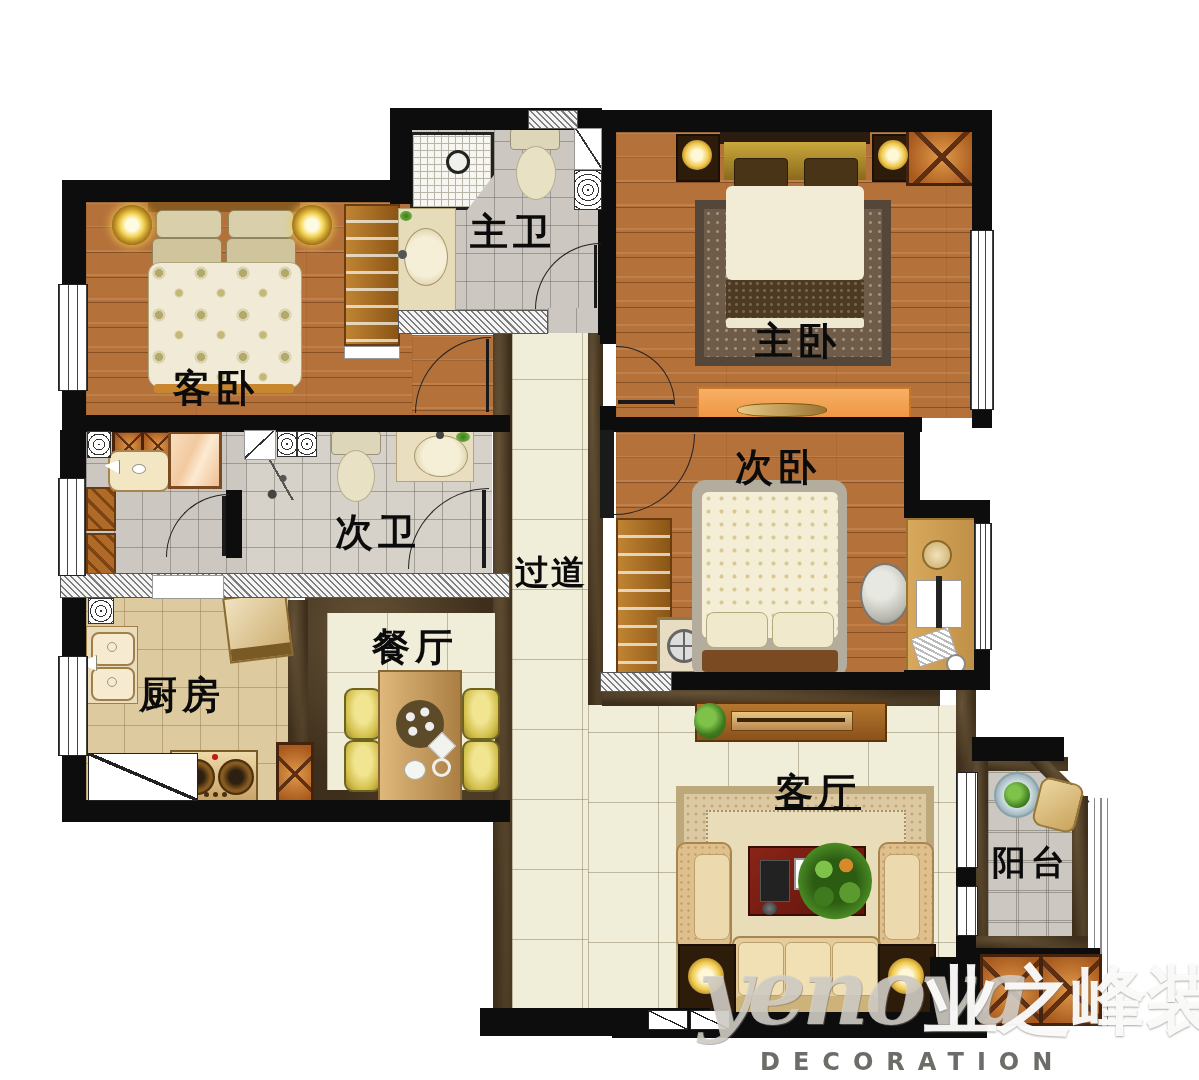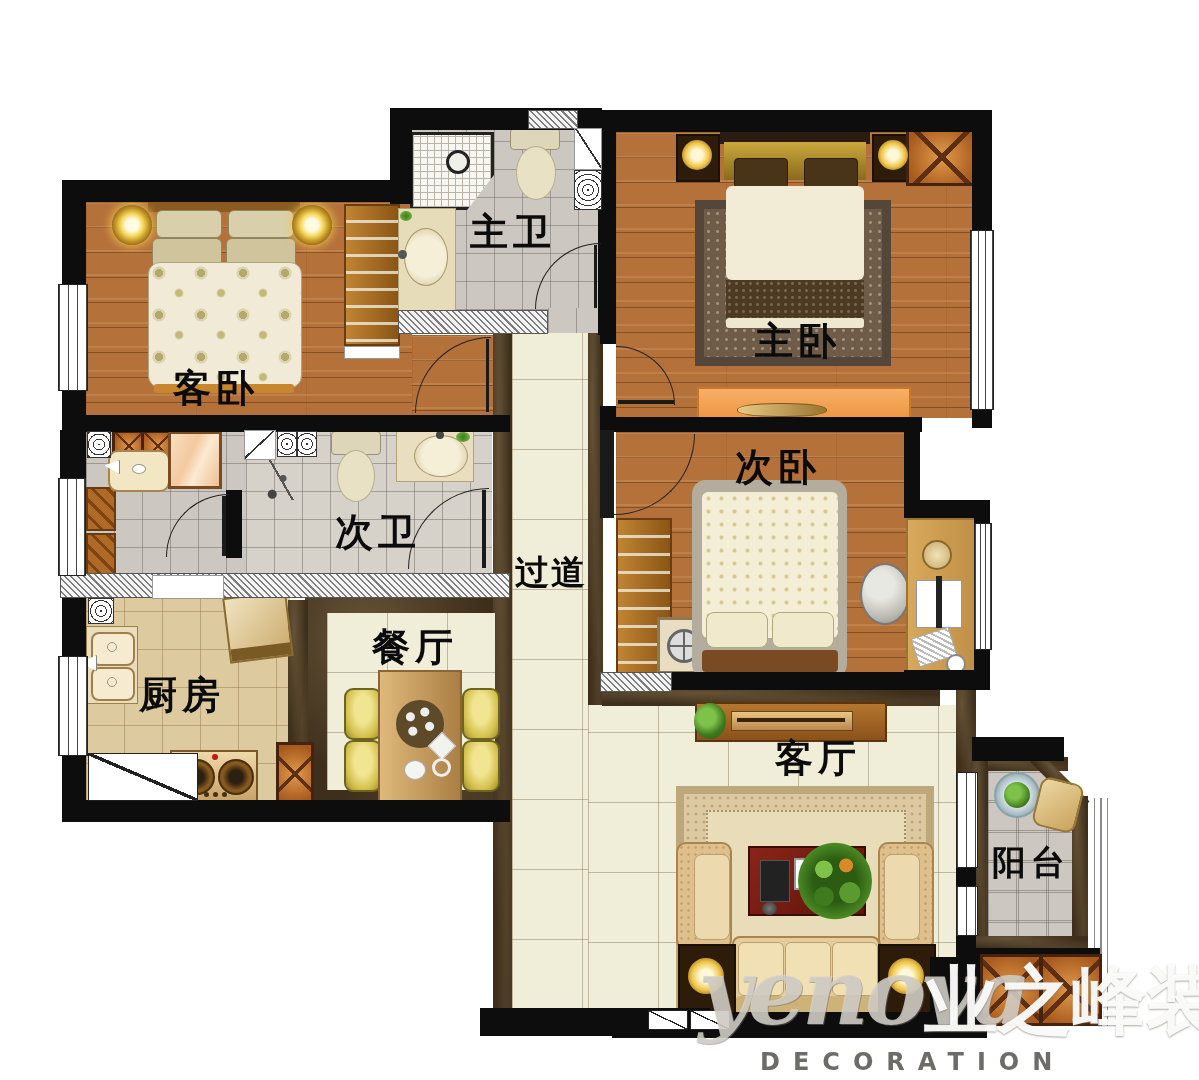--- a/index.html
+++ b/index.html
@@ -326,21 +326,21 @@
   <div class="leaf" style="left:222px;top:496px;width:4px;height:60px;"></div>
 
   <div class="rlabel" style="left:216px;top:388px;">客卧</div>
   <div class="rlabel" style="left:513px;top:232px;">主卫</div>
   <div class="rlabel" style="left:798px;top:341px;">主卧</div>
   <div class="rlabel" style="left:378px;top:532px;">次卫</div>
   <div class="rlabel" style="left:778px;top:467px;">次卧</div>
   <div class="rlabel" style="left:551px;top:572px;font-size:34px;letter-spacing:2px;">过道</div>
   <div class="rlabel" style="left:182px;top:695px;">厨房</div>
   <div class="rlabel" style="left:415px;top:647px;">餐厅</div>
-  <div class="rlabel" style="left:818px;top:758px;">客厅</div>
+  <div class="rlabel" style="left:818px;top:792px;text-decoration:underline;">客厅</div>
   <div class="rlabel" style="left:1031px;top:862px;font-size:34px;">阳台</div>
 
   <div class="wm" style="left:698px;top:938px;font-size:92px;font-style:italic;font-weight:bold;color:rgba(215,211,204,.82);
        text-shadow:1px 1px 0 rgba(120,115,108,.5);letter-spacing:-4px;">yenova</div>
   <div class="wm" style="left:760px;top:1048px;font-size:24px;font-weight:bold;letter-spacing:13px;color:rgba(85,82,78,.85);font-family:'DejaVu Sans',sans-serif;">DECORATION</div>
   <div class="wm" style="left:924px;top:952px;font-size:74px;font-weight:900;color:rgba(253,253,252,.95);letter-spacing:0;
        text-shadow:0 1px 2px rgba(100,95,90,.55);white-space:nowrap;">业之峰装</div>
 
 </div>
 

